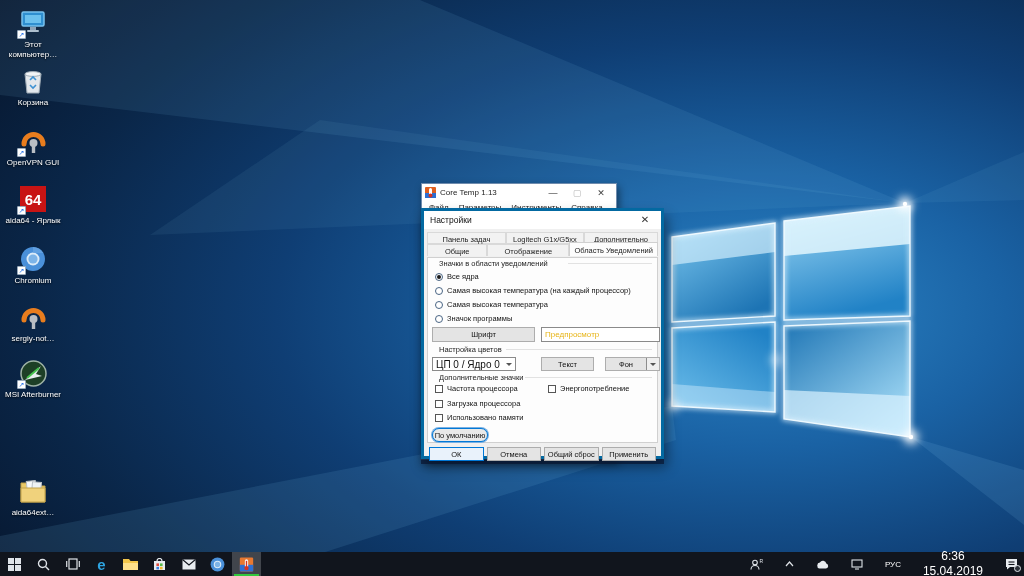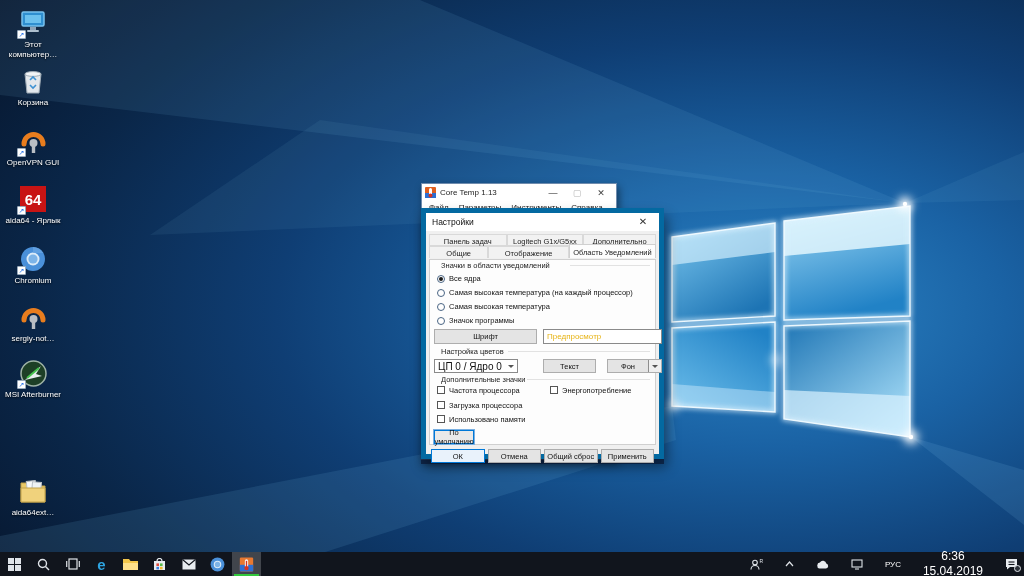--- a/index.html
+++ b/index.html
@@ -28,21 +28,21 @@
   .mw-controls { display:flex; }
   .mw-ctl { width:24px; height:15px; display:flex; align-items:center; justify-content:center;
             font-size:9px; color:#444; }
   .mw-ctl.disabled { color:#b5b5b5; }
   .mw-menubar { height:14px; background:#fff; border-bottom:1px solid #e3e3e3; display:flex;
                 align-items:center; gap:10px; padding:0 7px; }
   .mw-menu-item { font-size:8px; color:#222; white-space:nowrap; }
 
   
   #dialog { position:absolute; left:421px; top:208px; width:243px; height:251px; background:#f0f0f0;
-            border:5px solid #0369a1;
+            border:3px solid #0369a1;
             box-shadow:0 5px 0 0 rgba(9,22,48,.7), 3px 8px 12px rgba(0,0,0,.45); }
   .dlg-titlebar { height:18px; background:#fff; display:flex; align-items:center; padding:0 6px; }
   .dlg-title { flex:1; font-size:8.5px; color:#111; }
   .dlg-close { width:20px; height:16px; text-align:center; font-size:10px; line-height:16px; color:#333; }
 
   .tabs { position:absolute; left:3px; right:3px; top:21px; }
   .tab-row { display:flex; }
   .tab { font-size:7.5px; color:#222; text-align:center; background:#f2f2f2;
          border:1px solid #d9d9d9; border-bottom:none; padding:2px 0 1px; height:12px; }
   .tab-row.r1 .tab { border-bottom:1px solid #d9d9d9; }
@@ -77,25 +77,25 @@
                   border:1px solid #8a8a8a; display:flex; align-items:center; padding:0 3px; }
   #color-select .sel-text { flex:1; font-size:10px; white-space:nowrap; }
   .sel-arrow { width:0; height:0; border-left:3px solid transparent; border-right:3px solid transparent;
                border-top:3px solid #555; }
   #text-btn { position:absolute; left:113px; top:99px; width:53px; height:14px; }
   #bg-btn { position:absolute; left:177px; top:99px; width:55px; height:14px; padding:0; }
   #bg-btn .bg-main { flex:1; text-align:center; }
   #bg-btn .bg-arrow { width:13px; height:100%; border-left:1px solid #8d8d8d; display:flex;
                       align-items:center; justify-content:center; background:#efefef; }
 
-  .chk-row { position:absolute; display:flex; align-items:flex-start; gap:4px; }
+  .chk-row { position:absolute; display:flex; align-items:flex-end; gap:4px; }
   .checkbox { width:8px; height:8px; border:1px solid #555; background:#fff; flex:0 0 auto; }
   .chk-label { font-size:7.5px; white-space:nowrap; }
 
-  #default-btn { position:absolute; left:4px; top:170px; width:40px; height:14px; }
+  #default-btn { position:absolute; left:4px; top:170px; width:56px; height:14px;border-radius:7px; }
 
   .dlg-footer { position:absolute; left:0; right:0; top:236px; display:flex; gap:3px; padding:0 5px; }
   .dlg-footer .btn { height:14px; flex:1; }
 
   
   #taskbar { position:absolute; left:0; bottom:0; width:1024px; height:24px; background:#11151d;
              display:flex; align-items:stretch; z-index:10; }
   .tb-left { display:flex; align-items:stretch; }
   .tb-btn { width:29px; border:none; background:transparent; display:flex; align-items:center;
             justify-content:center; position:relative; padding:0; }

